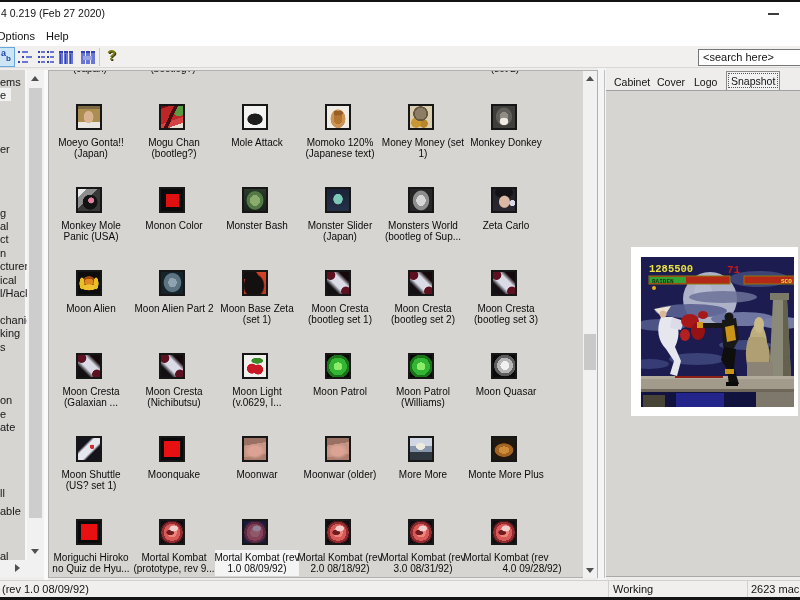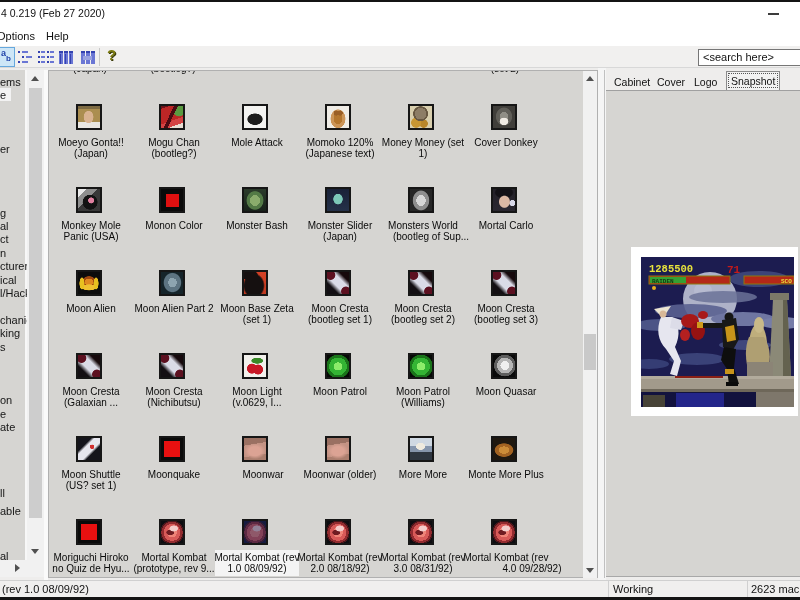--- a/index.html
+++ b/index.html
@@ -98,36 +98,36 @@
     <div class="cap" style="left:125px;top:77px">(bootleg?)</div>
     <div class="ic moleatk" style="left:193px;top:33px"></div>
     <div class="cap" style="left:208px;top:66px">Mole Attack</div>
     <div class="ic momoko" style="left:276px;top:33px"></div>
     <div class="cap" style="left:291px;top:66px">Momoko 120%</div>
     <div class="cap" style="left:291px;top:77px">(Japanese text)</div>
     <div class="ic money" style="left:359px;top:33px"></div>
     <div class="cap" style="left:374px;top:66px">Money Money (set</div>
     <div class="cap" style="left:374px;top:77px">1)</div>
     <div class="ic mdonkey" style="left:442px;top:33px"></div>
-    <div class="cap" style="left:457px;top:66px">Cover Donkey</div>
+    <div class="cap" style="left:457px;top:66px">Monkey Donkey</div>
     <div class="ic mmole" style="left:27px;top:116px"></div>
     <div class="cap" style="left:42px;top:149px">Monkey Mole</div>
     <div class="cap" style="left:42px;top:160px">Panic (USA)</div>
     <div class="ic redsq-s" style="left:110px;top:116px"></div>
     <div class="cap" style="left:125px;top:149px">Monon Color</div>
     <div class="ic mbash" style="left:193px;top:116px"></div>
     <div class="cap" style="left:208px;top:149px">Monster Bash</div>
     <div class="ic mslider" style="left:276px;top:116px"></div>
     <div class="cap" style="left:291px;top:149px">Monster Slider</div>
     <div class="cap" style="left:291px;top:160px">(Japan)</div>
     <div class="ic mworld" style="left:359px;top:116px"></div>
     <div class="cap" style="left:374px;top:149px">Monsters World</div>
-    <div class="cap" style="left:382px;top:160px">(bootleg of Sup...</div>
+    <div class="cap" style="left:374px;top:160px">(bootleg of Sup...</div>
     <div class="ic mcarlo" style="left:442px;top:116px"></div>
-    <div class="cap" style="left:457px;top:149px">Mortal Carlo</div>
+    <div class="cap" style="left:457px;top:149px">Zeta Carlo</div>
     <div class="ic malien" style="left:27px;top:199px"></div>
     <div class="cap" style="left:42px;top:232px">Moon Alien</div>
     <div class="ic malien2" style="left:110px;top:199px"></div>
     <div class="cap" style="left:125px;top:232px">Moon Alien Part 2</div>
     <div class="ic mbase" style="left:193px;top:199px"></div>
     <div class="cap" style="left:208px;top:232px">Moon Base Zeta</div>
     <div class="cap" style="left:208px;top:243px">(set 1)</div>
     <div class="ic mcresta" style="left:276px;top:199px"></div>
     <div class="cap" style="left:291px;top:232px">Moon Cresta</div>
     <div class="cap" style="left:291px;top:243px">(bootleg set 1)</div>
@@ -152,21 +152,21 @@
     <div class="cap" style="left:374px;top:315px">Moon Patrol</div>
     <div class="cap" style="left:374px;top:326px">(Williams)</div>
     <div class="ic mquasar" style="left:442px;top:282px"></div>
     <div class="cap" style="left:457px;top:315px">Moon Quasar</div>
     <div class="ic mshuttle" style="left:27px;top:365px"></div>
     <div class="cap" style="left:42px;top:398px">Moon Shuttle</div>
     <div class="cap" style="left:42px;top:409px">(US? set 1)</div>
     <div class="ic redsq" style="left:110px;top:365px"></div>
     <div class="cap" style="left:125px;top:398px">Moonquake</div>
     <div class="ic moonwar" style="left:193px;top:365px"></div>
-    <div class="cap" style="left:214px;top:398px">Moonwar</div>
+    <div class="cap" style="left:208px;top:398px">Moonwar</div>
     <div class="ic moonwar" style="left:276px;top:365px"></div>
     <div class="cap" style="left:291px;top:398px">Moonwar (older)</div>
     <div class="ic moremore" style="left:359px;top:365px"></div>
     <div class="cap" style="left:374px;top:398px">More More</div>
     <div class="ic moremorep" style="left:442px;top:365px"></div>
     <div class="cap" style="left:457px;top:398px">Monte More Plus</div>
     <div class="ic redsq" style="left:27px;top:448px"></div>
     <div class="cap" style="left:42px;top:481px">Moriguchi Hiroko</div>
     <div class="cap" style="left:42px;top:492px">no Quiz de Hyu...</div>
     <div class="ic mklogo" style="left:110px;top:448px"></div>

